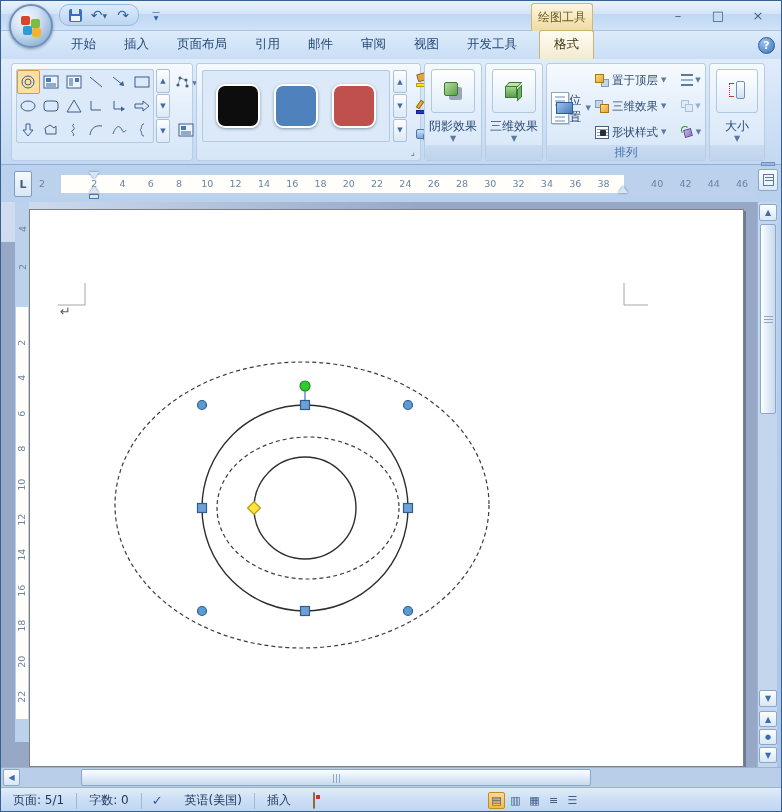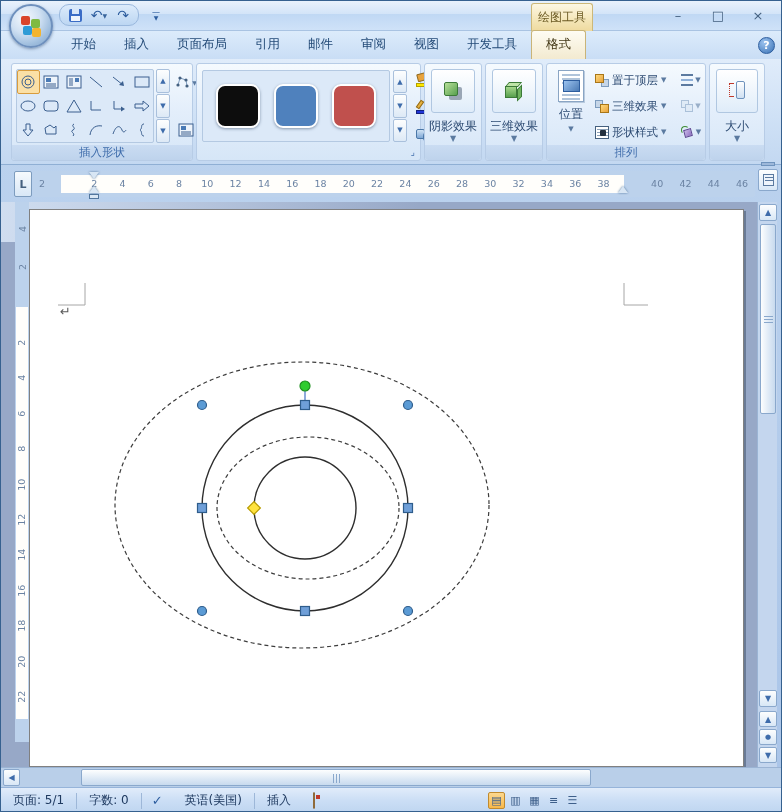--- a/index.html
+++ b/index.html
@@ -41,21 +41,21 @@
   .win-controls { position:absolute; right:12px; top:6px; display:flex; gap:14px; }
   .win-btn { width:26px; height:17px; display:flex; align-items:center; justify-content:center;
     color:#44607f; font-size:13px; border-radius:3px; }
 
   
   .tabrow { position:absolute; left:0; top:30px; width:782px; height:28px;
     background:linear-gradient(180deg,#dcebfb 0%,#c9ddf5 100%);text-align:center; }
   .tabs { position:absolute; left:56px; top:0; height:28px; display:flex; align-items:flex-end; }
   .tab { padding:5px 14px 6px 14px; font-size:12.5px; color:#234a77; cursor:default; }
   .tab.active { background:linear-gradient(180deg,#fefcf3 0%,#f3ead0 100%);
-    border:1px solid #c9b478; border-bottom:none; border-radius:3px 3px 0 0; color:#403513; margin-left:0;font-family:Liberation Serif, serif; }
+    border:1px solid #c9b478; border-bottom:none; border-radius:3px 3px 0 0; color:#403513; margin-left:8px;font-family:Liberation Serif, serif; }
   .help-btn { position:absolute; right:8px; top:6px; width:17px; height:17px; border-radius:50%;
     background:radial-gradient(circle at 35% 30%,#9cc3ef,#3a72b5); color:#fff; font-weight:bold;
     font-size:11px; display:flex; align-items:center; justify-content:center; border:1px solid #2d5d9e; }
 
   
   .ribbon { position:absolute; left:0; top:58px; width:782px; height:106px;
     background:linear-gradient(180deg,#e0ecfa 0%,#cfe1f6 55%,#c3d8f1 100%);
     border-bottom:1px solid #8fafd4; }
   .rgroup { position:absolute; top:4px; height:98px;
     background:linear-gradient(180deg,#f5fafe 0%,#e3eefb 50%,#d6e6f7 100%);
@@ -108,21 +108,21 @@
   .icon-shadow-sq .fg { position:absolute; left:0; top:0; width:14px; height:14px; background:linear-gradient(135deg,#b8e09a,#57a04e); border:1px solid #3c7a38; border-radius:2px; }
   .icon-cube { width:18px; height:18px; position:relative; }
   .icon-cube .top { position:absolute; left:2px; top:0; width:13px; height:5px; background:#bfe4a8; border:1px solid #3c7a38; transform:skewX(-40deg); }
   .icon-cube .front { position:absolute; left:0; top:4px; width:12px; height:12px; background:linear-gradient(180deg,#a6d78c,#57a04e); border:1px solid #3c7a38; }
   .icon-cube .side { position:absolute; left:12px; top:5px; width:5px; height:12px; background:#6fb35f; border:1px solid #3c7a38; transform:skewY(-45deg); transform-origin:top; }
   .icon-size { width:16px; height:20px; position:relative; }
   .icon-size .box { position:absolute; right:0; top:0; width:9px; height:18px; background:linear-gradient(180deg,#fff,#cfe0f2); border:1px solid #6f93bd; border-radius:2px; }
   .icon-size .dots { position:absolute; left:0; top:2px; width:5px; height:14px; border-left:1px dotted #c0392b; border-top:1px solid #c0392b; border-bottom:1px solid #c0392b; }
 
   
-  .pos-btn { position:absolute; left:4px; top:4px; width:40px; height:78px; display:flex; flex-direction:column; align-items:center; }
+  .pos-btn { position:absolute; left:4px; top:4px; width:40px; height:78px; display:flex; flex-direction:row; align-items:center; }
   .icon-position { width:26px; height:32px; background:#fff; border:1px solid #8aa5c4; margin-top:2px; position:relative; box-shadow:1px 1px 0 #b9cbdf; }
   .icon-position:before { content:""; position:absolute; left:3px; top:3px; right:3px; height:2px; background:#b0c4da; box-shadow:0 4px 0 #b0c4da, 0 8px 0 #b0c4da, 0 20px 0 #b0c4da, 0 24px 0 #b0c4da; }
   .icon-position .pic { position:absolute; left:4px; top:9px; width:17px; height:12px; background:linear-gradient(135deg,#9cc3ef,#4a7ab5); border:1px solid #2d5d9e; }
   .arr-rows { position:absolute; left:48px; top:5px; width:82px; height:74px; display:flex; flex-direction:column; justify-content:space-between; }
   .arr-row { height:22px; display:flex; align-items:center; gap:3px; font-size:11.5px; color:#2c4a72; white-space:nowrap; }
   .arr-caret { font-size:7px; color:#5b7aa0; }
   .icon-front { width:14px; height:13px; position:relative; }
   .icon-front .bk { position:absolute; right:0; bottom:0; width:8px; height:8px; background:#c6d6e8; border:1px solid #7d9cbe; }
   .icon-front .ft { position:absolute; left:0; top:0; width:9px; height:9px; background:linear-gradient(135deg,#ffd97a,#e8a33d); border:1px solid #a87618; }
   .icon-back { width:14px; height:13px; position:relative; }
@@ -399,21 +399,20 @@
         </div>
         <div class="small-tool">
           <svg width="16" height="14" viewBox="0 0 16 14">
               <rect x="1" y="1" width="14" height="12" fill="#eef4fb" stroke="#3b5f8f"></rect>
               <rect x="3" y="3" width="5" height="4" fill="#4a7ab5"></rect>
               <line x1="3" y1="9" x2="13" y2="9" stroke="#3b5f8f"></line>
               <line x1="3" y1="11" x2="13" y2="11" stroke="#3b5f8f"></line>
             </svg>
         </div>
       </div>
-      <div class="rgroup-label">插入形状</div>
     </div>
 
     <div class="rgroup" style="left:195px; width:225px;">
       <div class="swatch-area">
         <div class="swatch" style="background: rgb(13, 13, 13);"></div>
         <div class="swatch" style="background: rgb(79, 129, 189);"></div>
         <div class="swatch" style="background: rgb(192, 80, 77);"></div>
       </div>
       <div class="gal-scroll" style="left:196px; top:6px; height:72px;">
         <div class="sbtn">▲</div>

